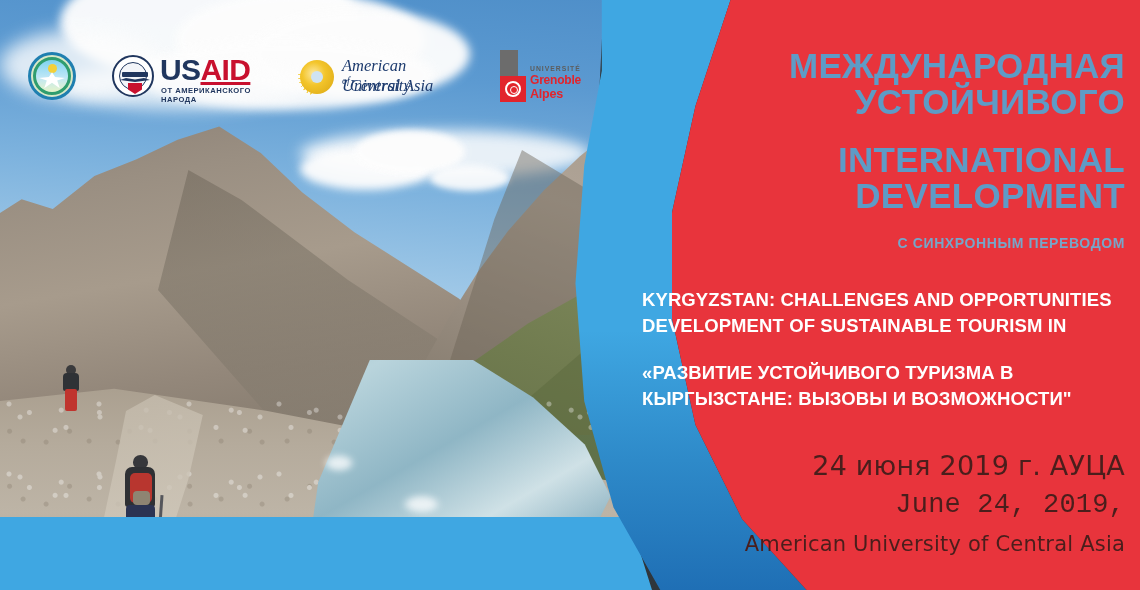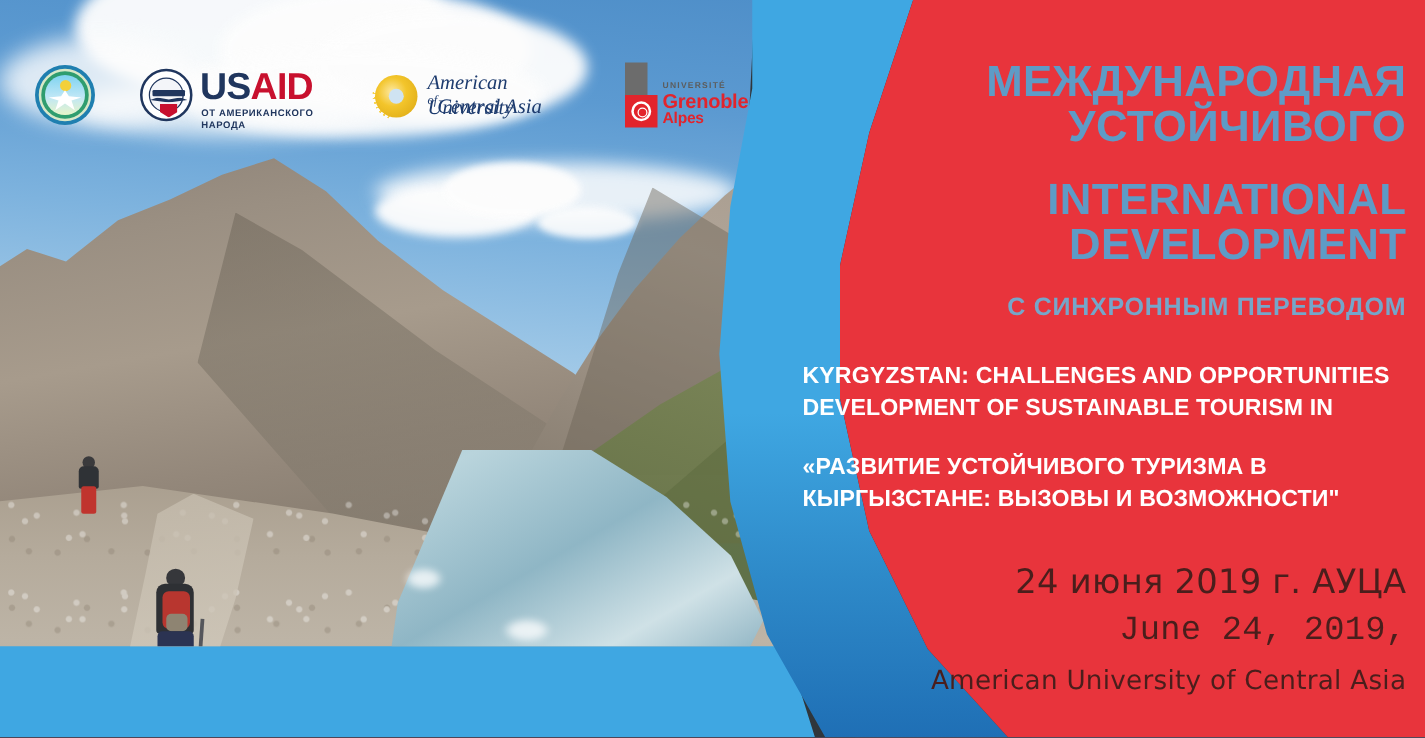--- a/index.html
+++ b/index.html
@@ -189,21 +189,21 @@
     line-height:1.03;
     letter-spacing:.3px;
   }
   .heading .ru{ display:block; }
   .heading .en{ display:block; margin-top:22px; }
   .subhead{
     position:absolute; left:0; top:235px; width:505px;
     text-align:right;
     color:#76A6C9;
     font-weight:bold;
-    font-size:20px;
+    font-size:14px;
     letter-spacing:.6px;
   }
 
   .topic{
     position:absolute; left:22px; top:287px; width:498px;
     color:#ffffff;
     font-weight:bold;
     font-size:18.5px;
     line-height:1.38;
     letter-spacing:.1px;
@@ -252,21 +252,21 @@
   .ua-seal-in{ position:absolute; inset:5px; border-radius:50%; background:#f3f5f9;
                border:1px solid #20365e; }
   .ua-seal-bar{ position:absolute; left:8px; top:15px; width:26px; height:5px; background:#20365e; border-radius:1px;}
   .ua-seal-wing{ position:absolute; left:6px; top:21px; width:30px; height:4px; background:#20365e;
                  clip-path:polygon(0% 50%, 20% 0%, 50% 40%, 80% 0%, 100% 50%, 50% 100%); }
   .ua-shield{ position:absolute; left:14px; top:26px; width:14px; height:11px; background:#c8102e;
               clip-path:polygon(0% 0%, 100% 0%, 100% 60%, 50% 100%, 0% 60%); }
   .ua-word{ position:absolute; left:48px; top:1px; font-size:30px; font-weight:bold;
             letter-spacing:-.6px; font-family:"Liberation Sans", sans-serif; }
   .ua-us{ color:#20365e; }
-  .ua-aid{ color:#c8102e; }
+  .ua-aid{ color:#c8102e;text-decoration:underline; }
   .ua-tag{ position:absolute; left:49px; top:34px; font-size:7.6px; font-weight:bold;
            color:#20365e; letter-spacing:.5px; }
 
   
   .lg-auca{ left:298px; top:52px; width:178px; height:48px; }
   .auca-mark{ position:absolute; left:0; top:4px; width:40px; height:40px; }
   .auca-disc{ position:absolute; left:2px; top:4px; width:34px; height:34px; border-radius:50%;
               background:radial-gradient(circle at 40% 40%, #fde9a2 0%, #f3c52b 40%, #d9a511 100%); }
   .auca-hole{ position:absolute; left:13px; top:15px; width:12px; height:12px; border-radius:50%;
               background:#cfe3f2; }
@@ -288,21 +288,21 @@
   
   .lg-gre{ left:500px; top:50px; width:82px; height:54px; }
   .gre-gray{ position:absolute; left:0; top:0; width:18px; height:26px; background:#6c6c6c; }
   .gre-red{ position:absolute; left:0; top:26px; width:26px; height:26px; background:#e2242c; }
   .gre-glyph{ position:absolute; left:5px; top:31px; width:16px; height:16px;
               border:2px solid #ffffff; border-radius:50%; }
   .gre-glyph:after{ content:""; position:absolute; left:3px; top:3px; width:6px; height:6px;
               border:1.5px solid #ffffff; border-radius:50%; }
   .gre-u{ position:absolute; left:30px; top:15px; font-size:6.8px; color:#5d5d5d;
           letter-spacing:1px; font-weight:bold; }
-  .gre-g{ position:absolute; left:30px; top:23px; font-size:16px; color:#e2242c;
+  .gre-g{ position:absolute; left:30px; top:23px; font-size:12px; color:#e2242c;
           font-weight:bold; letter-spacing:-.2px; }
   .gre-a{ position:absolute; left:30px; top:37px; font-size:12.5px; color:#e2242c;
           font-weight:bold; letter-spacing:-.2px; }
 </style>
 </head>
 <body>
 
 <div class="poster">
 
   <div class="photo">

